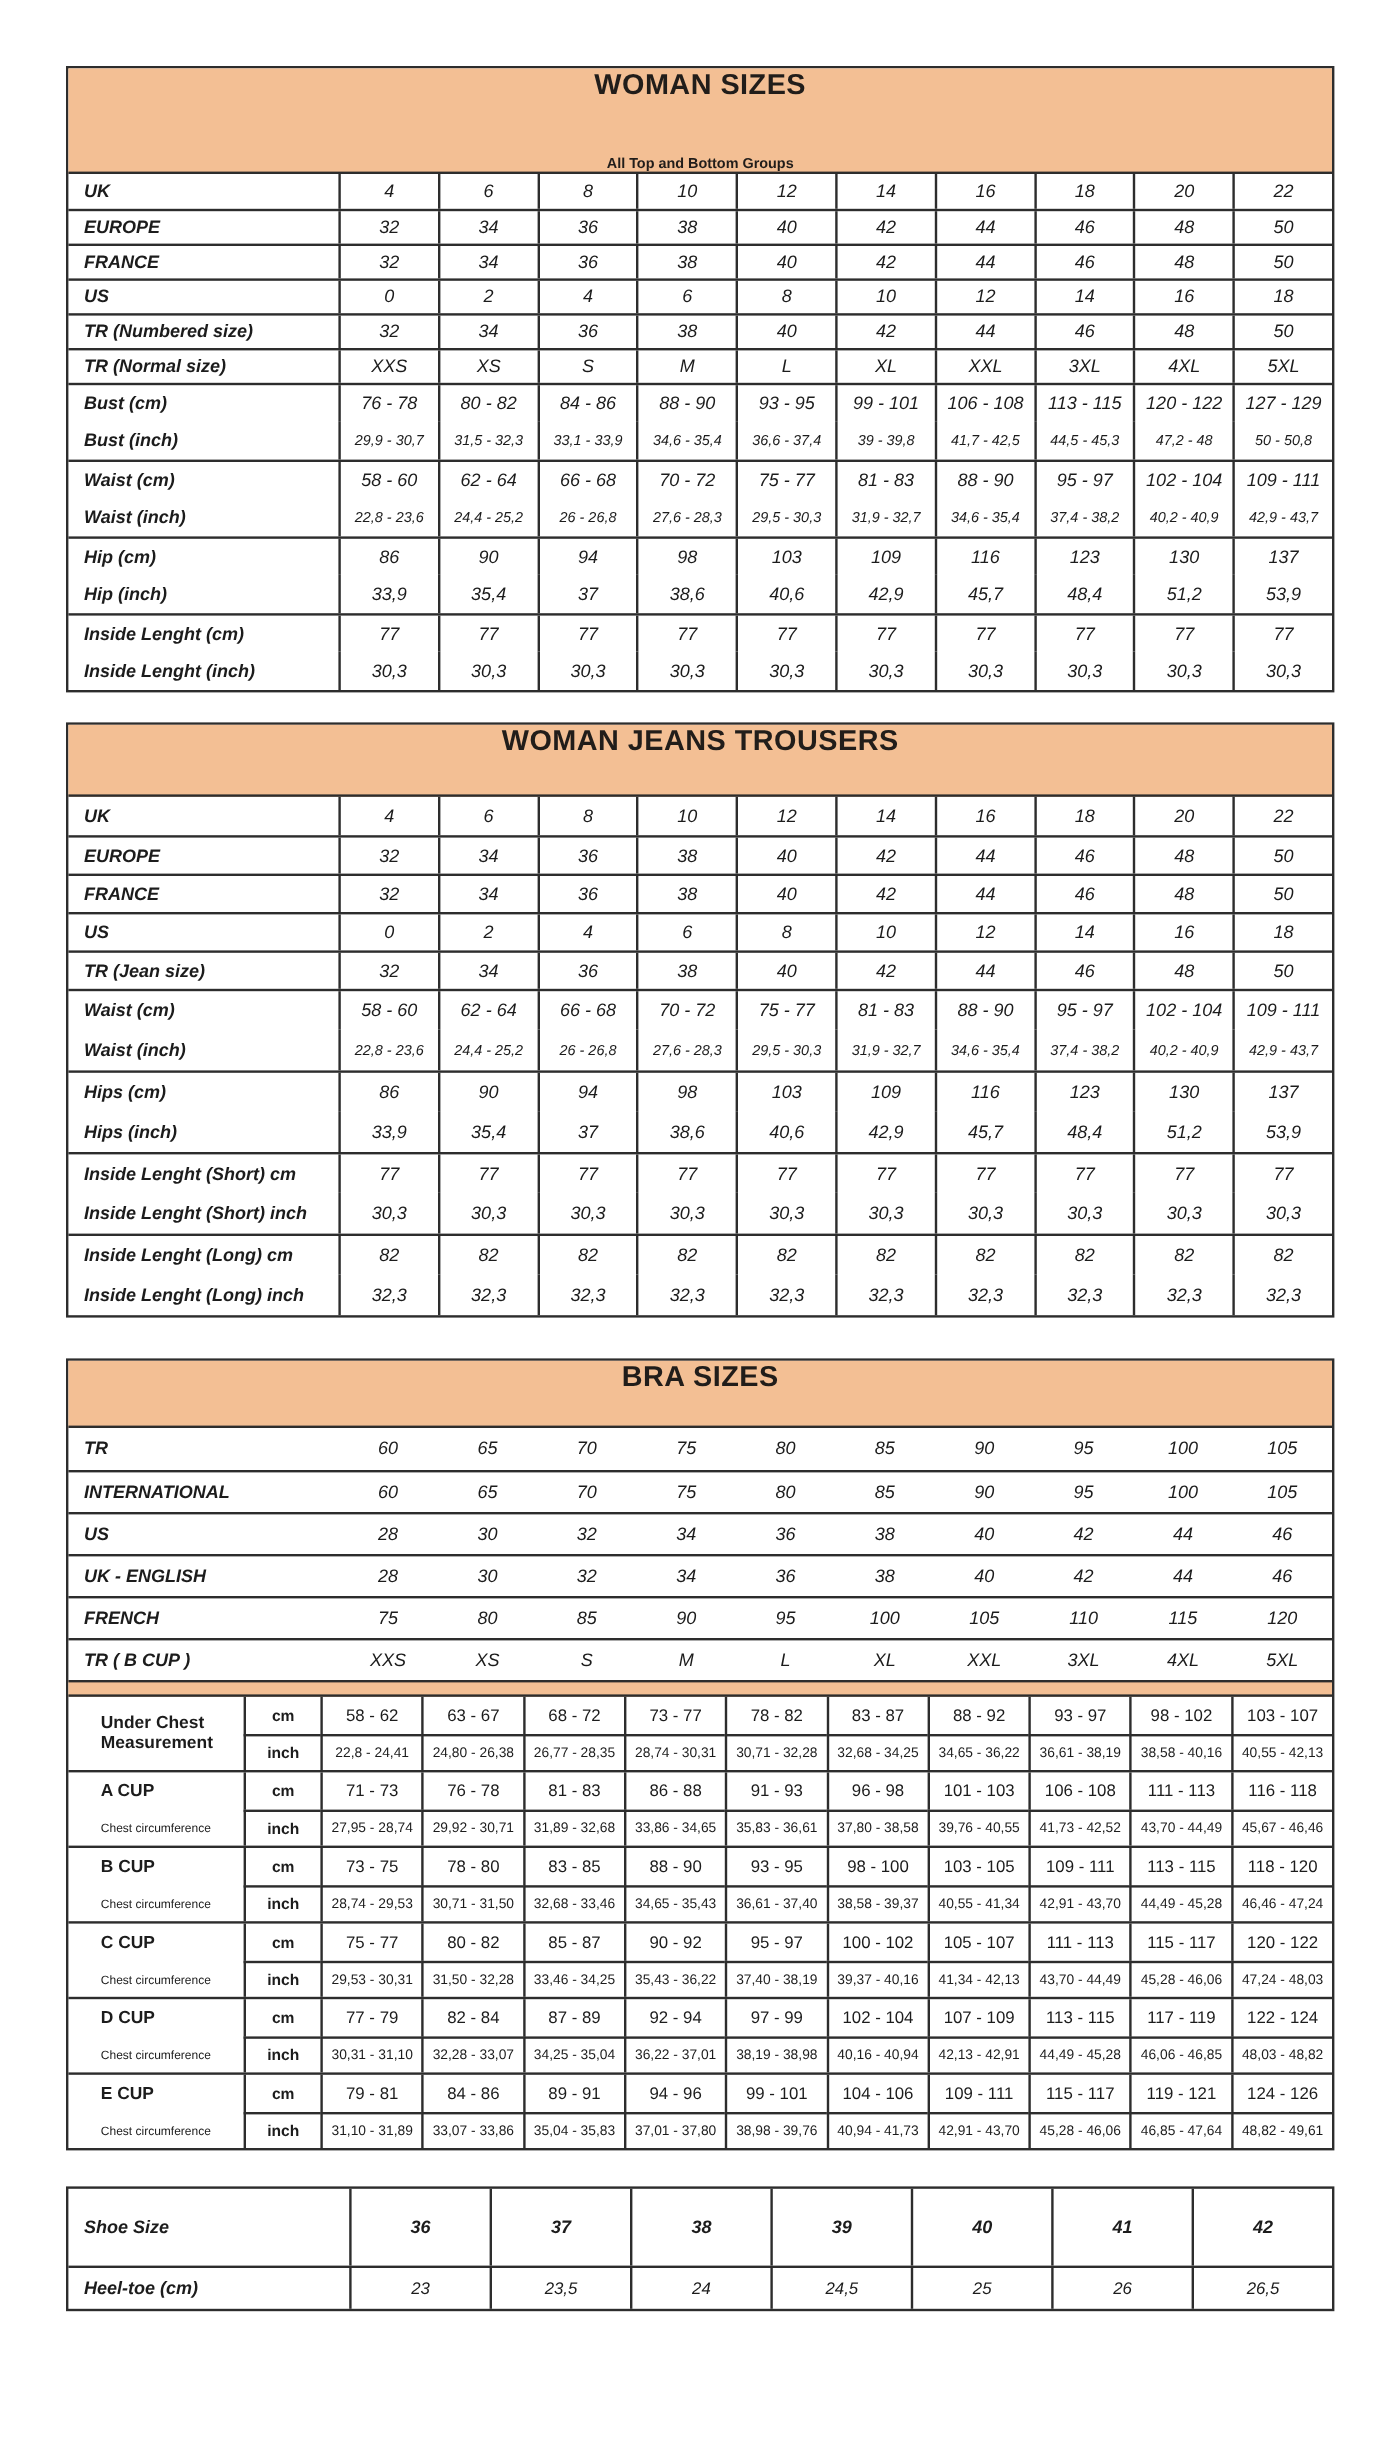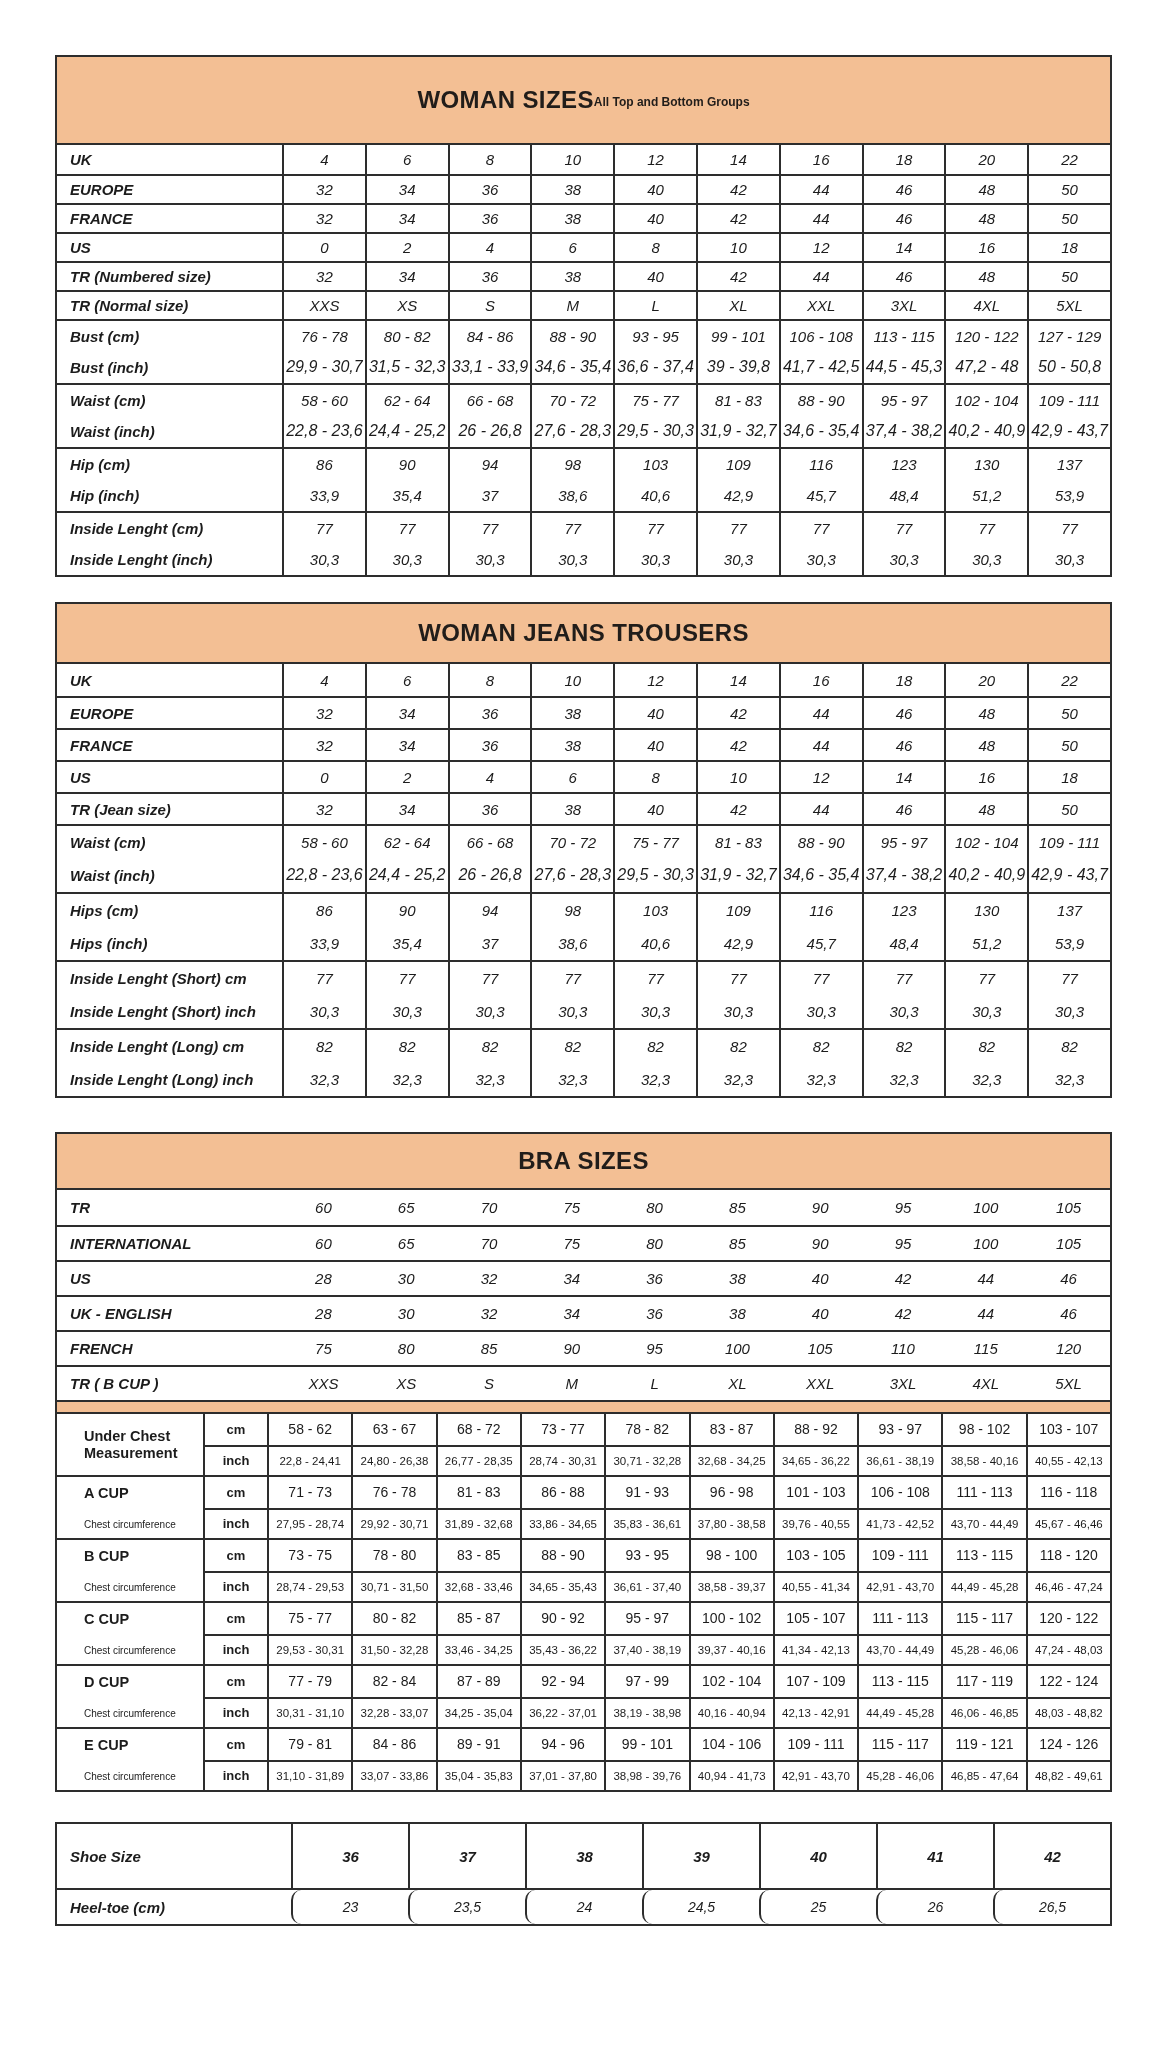--- a/index.html
+++ b/index.html
@@ -14,21 +14,21 @@
   }
   .sheet{position:relative;width:1164px;height:2048px;overflow:hidden;background:#FFFFFF;}
   .tbl{
     position:absolute;left:55px;width:1057px;box-sizing:border-box;
     border:2px solid var(--bc);background:#FFFFFF;
   }
   #t1{top:55px;} #t2{top:602px;} #t3{top:1132px;} #t4{top:1822px;}
 
   .thead{
     background:var(--accent);border-bottom:2px solid var(--bc);
-    display:flex;flex-direction:row;align-items:center;justify-content:center;
+    display:flex;flex-direction:column;align-items:center;justify-content:space-between;
   }
   #t1 .thead{height:86px;} #t2 .thead{height:58px;} #t3 .thead{height:54px;} #t4 .thead{height:53px;}
   .title{font-size:24px;font-weight:bold;letter-spacing:.4px;color:#211D1A;}
   .subtitle{font-size:12px;font-weight:bold;margin-top:3px;color:#211D1A;}
 
   .trow{display:grid;border-top:2px solid var(--bc);box-sizing:border-box;font-style:italic;}
   .trow.nt{border-top:none;}
   .g10{grid-template-columns:225px repeat(10,1fr);}
   .g7{grid-template-columns:234px repeat(7,1fr);}
 
@@ -36,24 +36,24 @@
   #t2 .r-single{height:32px;} #t2 .r-pair{height:34px;}
   #t3 .r-simple{height:35px;}
   #t4 .r-shoe{height:64px;} #t4 .r-heel{height:36px;}
 
   .cell{
     display:flex;align-items:center;justify-content:center;
     font-size:15px;border-left:2px solid var(--bc);box-sizing:border-box;
     overflow:hidden;white-space:nowrap;
   }
   .cell.lbl{justify-content:flex-start;padding-left:13px;font-weight:bold;border-left:none;}
-  .trow.small .cell:not(.lbl){font-size:16px;}
+  .trow.small .cell:not(.lbl){font-size:12px;}
   .nobord .cell{border-left:none;}
   .bold-values .cell:not(.lbl){font-weight:bold;}
-  #t4 .r-heel .cell:not(.lbl){font-size:14px;border-radius:10px;}
+  #t4 .r-heel .cell:not(.lbl){font-size:14px;}
 
   .sepbar{height:10px;background:var(--accent);border-top:2px solid var(--bc);border-bottom:2px solid var(--bc);}
 
   .cupgrp{
     display:grid;grid-template-columns:146px 64px repeat(10,1fr);
     grid-auto-rows:30.5px;border-top:2px solid var(--bc);box-sizing:border-box;
   }
   .cupgrp.nt{border-top:none;}
   .cupgrp .cell{font-size:14px;}
   .cupgrp .cell.inchval{font-size:11.5px;}

